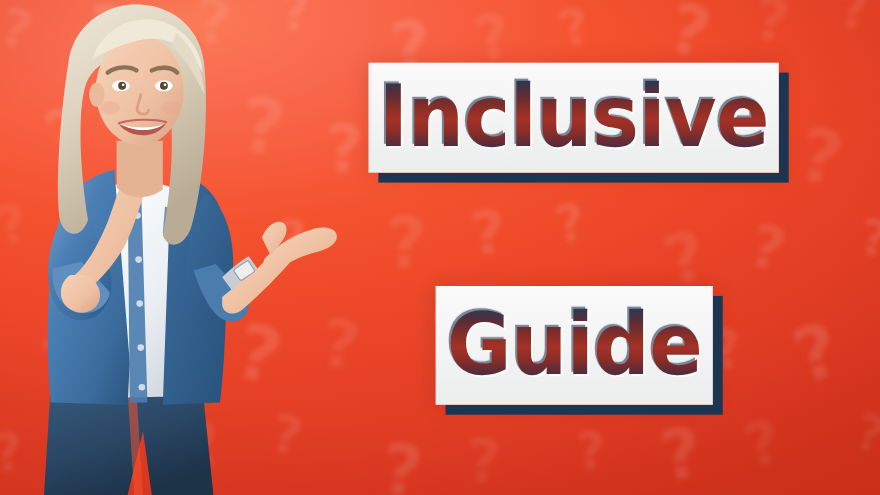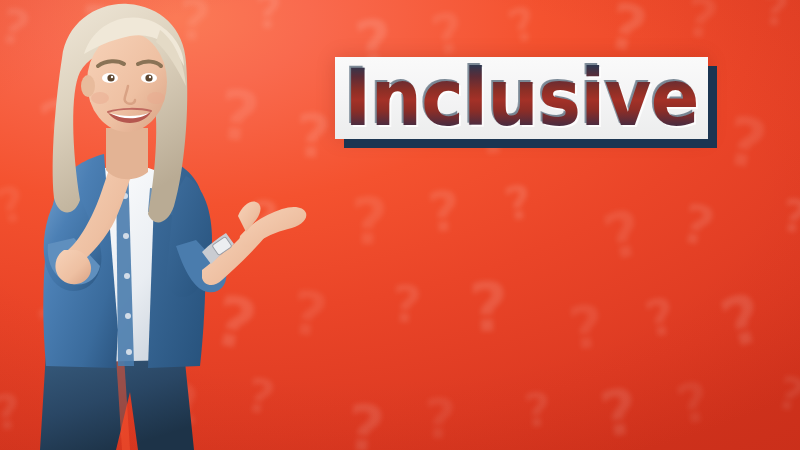--- a/index.html
+++ b/index.html
@@ -41,21 +41,21 @@
   }
   .person svg{display:block;width:100%;height:100%;}
 
   
   .card{
     position:absolute;
     background:linear-gradient(180deg,#fafafa 0%, #f4f4f5 48%, #eceded 100%);
     box-shadow:9px 9px 0 0 #1b3552, 0 0 18px rgba(90,15,5,.18);
     display:flex;align-items:center;justify-content:center;
   }
-  .card-1{left:335px;top:57px;width:373px;height:82px;text-align:right;}
+  .card-1{left:335px;top:57px;width:373px;height:100px;text-align:right;}
   .card-2{left:330px;top:162px;width:387px;height:104px;}
   .card-3{left:396px;top:260px;width:252px;height:108px;}
 
   .ttl{
     font-family:"DejaVu Sans", sans-serif;
     font-weight:700;
     letter-spacing:-0.5px;
     white-space:nowrap;
     background-image:linear-gradient(180deg,
         #17354f 0%,
@@ -253,14 +253,17 @@
       </g>
 
       <path d="M96 54 C106 22 140 10 166 22 C186 32 196 50 196 66 C186 44 164 32 142 36 C122 40 106 48 96 54 Z" fill="#f0e8d8"></path>
       <path d="M172 30 C188 42 196 64 198 86 C190 70 180 52 168 42 Z" fill="#e4dac6"></path>
     </svg>
   </div>
 
   <div class="card card-1">
     <span class="ttl ttl-1">Inclusive</span>
   </div>
+  <div class="card card-3">
+    <span class="ttl ttl-3">Guide</span>
+  </div>
 
 </div>
 
 </body></html>

